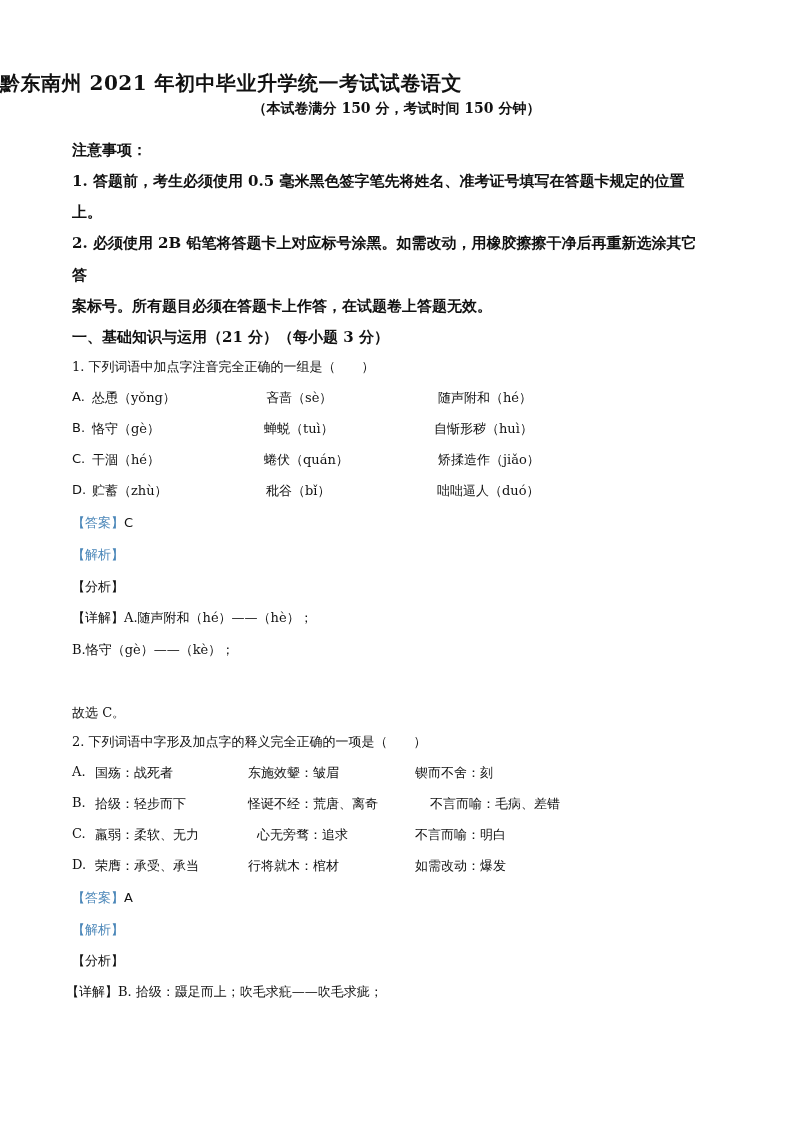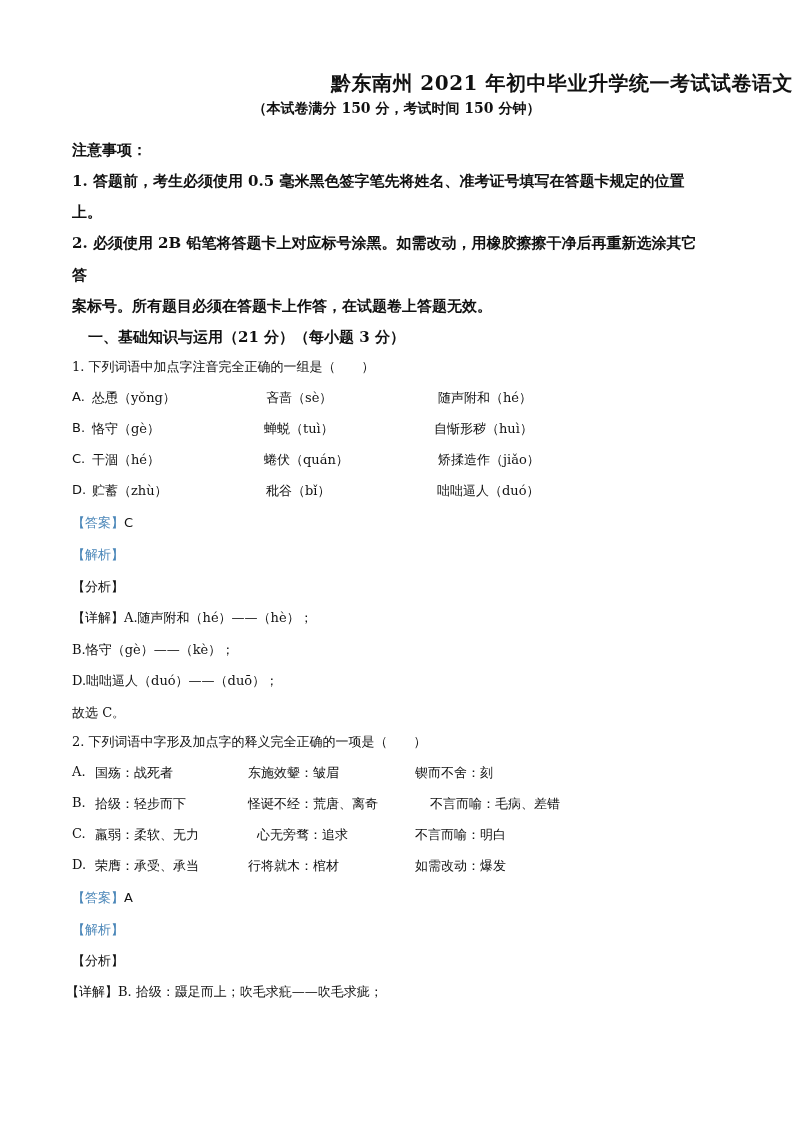--- a/index.html
+++ b/index.html
@@ -1,18 +1,18 @@
 <!DOCTYPE html>
 <html><head>
 <meta charset="utf-8">
 <style>
   html, body { margin: 0; padding: 0; background: #ffffff; }
   body { width: 793px; height: 1122px; position: relative; overflow: hidden; font-family: "DejaVu Serif", "Liberation Serif", serif; color: #111; }
   .page { position: absolute; left: 0; top: 0; width: 793px; height: 1122px; }
-  .title { position: absolute; left: 0; width: 793px; top: 70px; text-align: right; font-size: 20px; font-weight: bold; letter-spacing: 0.5px; }
+  .title { position: absolute; left: 0; width: 793px; top: 70px; text-align: left; font-size: 20px; font-weight: bold; letter-spacing: 0.5px; }
   .subtitle { position: absolute; left: 0; width: 793px; top: 100px; text-align: center; font-size: 14px; font-weight: bold; }
   .line { position: absolute; left: 72px; white-space: nowrap; }
   .bold { font-weight: bold; font-size: 15px; }
   .norm { font-size: 13px; }
   .sans { font-family: "DejaVu Sans", "Liberation Sans", sans-serif; }
   .blue { color: #4a86b8; }
   .col { position: absolute; white-space: nowrap; font-size: 13px; }
 </style>
 </head>
 <body>
@@ -22,21 +22,21 @@
   <div class="title">黔东南州 2021 年初中毕业升学统一考试试卷语文</div>
   <div class="subtitle">（本试卷满分 150 分，考试时间 150 分钟）</div>
 
   <div class="line bold" style="top:141px;">注意事项：</div>
   <div class="line bold" style="top:172px;">1. 答题前，考生必须使用 0.5 毫米黑色签字笔先将姓名、准考证号填写在答题卡规定的位置</div>
   <div class="line bold" style="top:203px;">上。</div>
   <div class="line bold" style="top:234px;">2. 必须使用 2B 铅笔将答题卡上对应标号涂黑。如需改动，用橡胶擦擦干净后再重新选涂其它</div>
   <div class="line bold" style="top:266px;">答</div>
   <div class="line bold" style="top:297px;">案标号。所有题目必须在答题卡上作答，在试题卷上答题无效。</div>
 
-  <div class="line bold" style="top:328px;margin-left:16px;">一、基础知识与运用（21 分）（每小题 3 分）</div>
+  <div class="line bold" style="top:328px;">一、基础知识与运用（21 分）（每小题 3 分）</div>
 
   <div class="line norm" style="top:358px;">1.  下列词语中加点字注音完全正确的一组是（　　）</div>
 
   <div class="col" style="left:72px; top:389px;"><span class="sans">A.</span></div>
   <div class="col" style="left:92px; top:389px;">怂恿（yǒng）</div>
   <div class="col" style="left:266px; top:389px;">吝啬（sè）</div>
   <div class="col" style="left:438px; top:389px;">随声附和（hé）</div>
 
   <div class="col" style="left:72px; top:420px;"><span class="sans">B.</span></div>
   <div class="col" style="left:92px; top:420px;">恪守（gè）</div>
@@ -55,21 +55,20 @@
 
   <div class="line norm" style="top:514px;">
     <span class="blue">【答案】</span><span class="sans">C</span>
   </div>
   <div class="line norm blue" style="top:546px;">【解析】</div>
   <div class="line norm" style="top:578px;">【分析】</div>
   <div class="line norm" style="top:609px;">
     <span>【详解】</span><span>A.随声附和（hé）——（hè）；</span>
   </div>
   <div class="line norm" style="top:641px;">B.恪守（gè）——（kè）；</div>
-  <div class="line norm" style="top:672px;">D.咄咄逼人（duó）——（duō）；</div>
   <div class="line norm" style="top:704px;">故选 C。</div>
 
   <div class="line norm" style="top:733px;">2.  下列词语中字形及加点字的释义完全正确的一项是（　　）</div>
 
   <div class="col" style="left:72px; top:764px;">A.</div>
   <div class="col" style="left:95px; top:764px;">国殇：战死者</div>
   <div class="col" style="left:248px; top:764px;">东施效颦：皱眉</div>
   <div class="col" style="left:415px; top:764px;">锲而不舍：刻</div>
 
   <div class="col" style="left:72px; top:795px;">B.</div>

